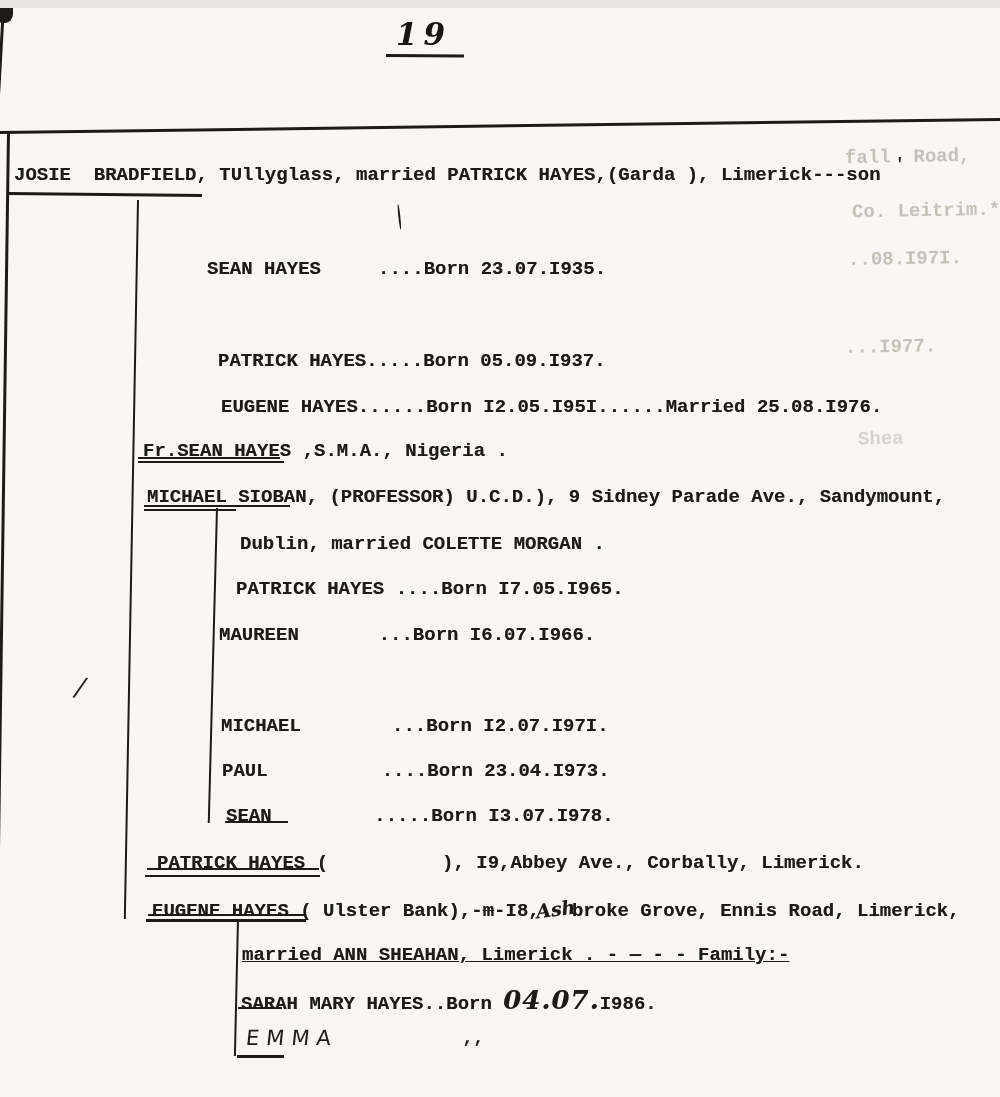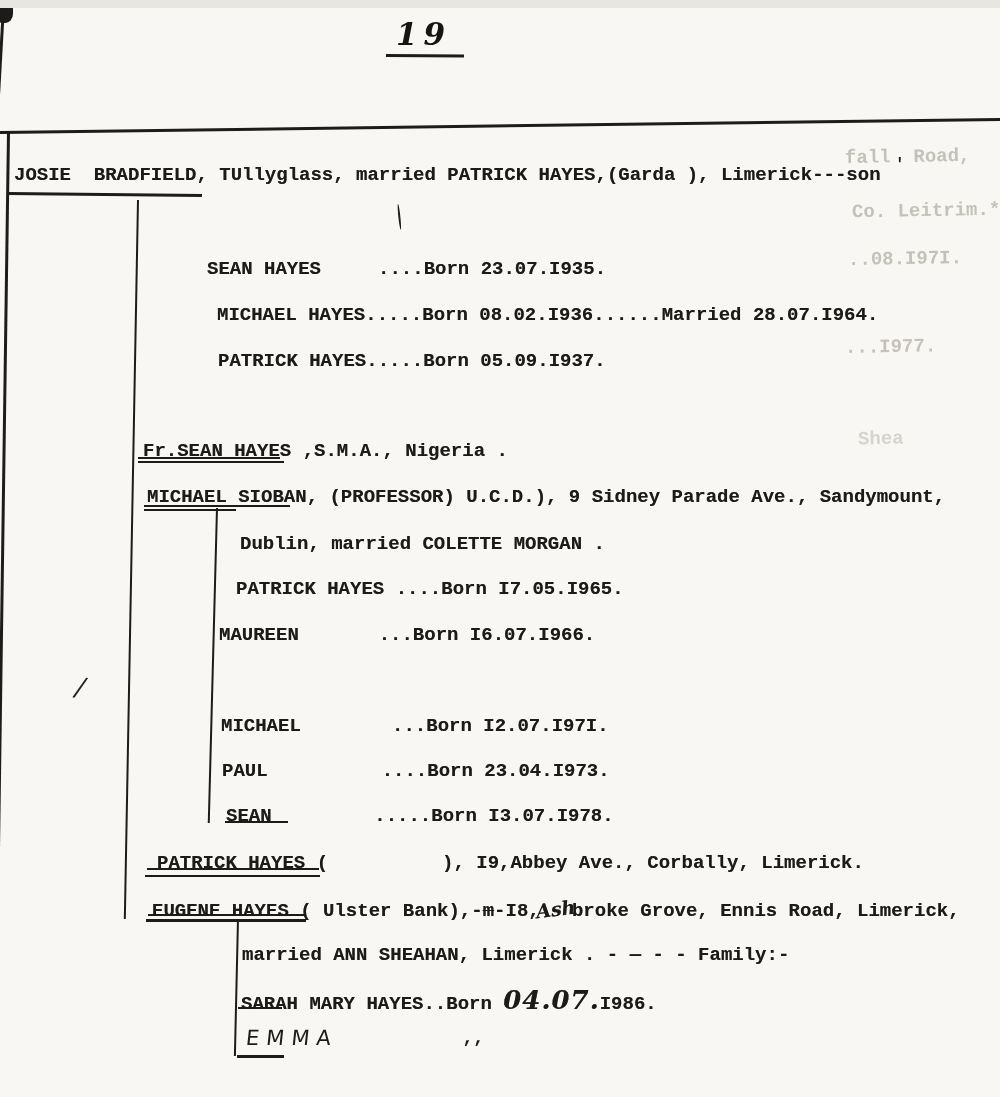--- a/index.html
+++ b/index.html
@@ -76,40 +76,40 @@
   <div class="rule" style="left:145px;top:867px;width:175px;height:2px;"></div>
   <div class="rule" style="left:148px;top:906px;width:158px;height:2px;"></div>
   <div class="rule" style="left:146px;top:911px;width:160px;height:3px;"></div>
   <div class="rule" style="left:238px;top:999px;width:44px;height:2px;"></div>
   <div class="rule" style="left:237px;top:1047px;width:47px;height:3px;"></div>
 
   <div class="tline" style="left:14px;top:156px;"><span class="inline">JOSIE  BRADFIELD,</span><span class="inline"> TUllyglass, married PATRICK HAYES,(Garda ), Limerick---son</span></div>
   <div class="apo">'</div>
 
   <div class="tline" style="left:207px;top:250px;">SEAN HAYES     ....Born 23.07.I935.</div>
-  <div class="tline" style="left:217px;top:296px;">MICHAEL HAYES.....Born 08.02.I936......Married 28.07.I964.</div>
   <div class="tline" style="left:218px;top:342px;">PATRICK HAYES.....Born 05.09.I937.</div>
+  <div class="tline" style="left:221px;top:388px;">EUGENE HAYES......Born I2.05.I95I......Married 25.08.I976.</div>
 
   <div class="tline" style="left:143px;top:432px;"><span class="inline">Fr.SEAN HAYES</span><span class="inline"> ,S.M.A., Nigeria .</span></div>
 
   <div class="tline" style="left:147px;top:478px;"><span class="inline">MICHAEL SIOBAN,</span><span class="inline"> (PROFESSOR) U.C.D.), 9 Sidney Parade Ave., Sandymount,</span></div>
 
   <div class="tline" style="left:240px;top:525px;">Dublin, married COLETTE MORGAN .</div>
   <div class="tline" style="left:236px;top:570px;">PATRICK HAYES ....Born I7.05.I965.</div>
   <div class="tline" style="left:219px;top:616px;">MAUREEN       ...Born I6.07.I966.</div>
   <div class="tline" style="left:221px;top:707px;">MICHAEL        ...Born I2.07.I97I.</div>
   <div class="tline" style="left:222px;top:752px;">PAUL          ....Born 23.04.I973.</div>
 
   <div class="tline" style="left:226px;top:797px;"><span class="inline">SEAN</span><span class="inline">         .....Born I3.07.I978.</span></div>
 
   <div class="tline" style="left:157px;top:844px;"><span class="inline">PATRICK HAYES (</span><span class="inline">          ), I9,Abbey Ave., Corbally, Limerick.</span></div>
 
   <div class="tline" style="left:152px;top:890px;"><span class="inline">EUGENE HAYES</span><span class="inline"> ( Ulster Bank),-</span><span class="inline strike">m</span><span class="inline">-I8,</span><span class="hand hand-ash">Ash</span><span class="inline">broke Grove, Ennis Road, Limerick,</span></div>
 
-  <div class="tline" style="left:242px;top:936px;">married ANN SHEAHAN, Limerick . - — - - Family:-</div>
+  <div class="tline" style="left:242px;top:936px;text-decoration:underline;">married ANN SHEAHAN, Limerick . - — - - Family:-</div>
 
   <div class="tline" style="left:241px;top:981px;"><span class="inline">SARAH</span><span class="inline"> MARY HAYES..Born </span><span class="hand hand-date">04.07.</span><span class="inline">I986.</span></div>
 
   <div class="emma">EMMA</div>
   <div class="ditto">‚‚</div>
 
   <div class="slash">/</div>
 
   <div class="ghost" style="left:845px;top:138px;">fall  Road,</div>
   <div class="ghost" style="left:852px;top:192px;">Co. Leitrim.*</div>

